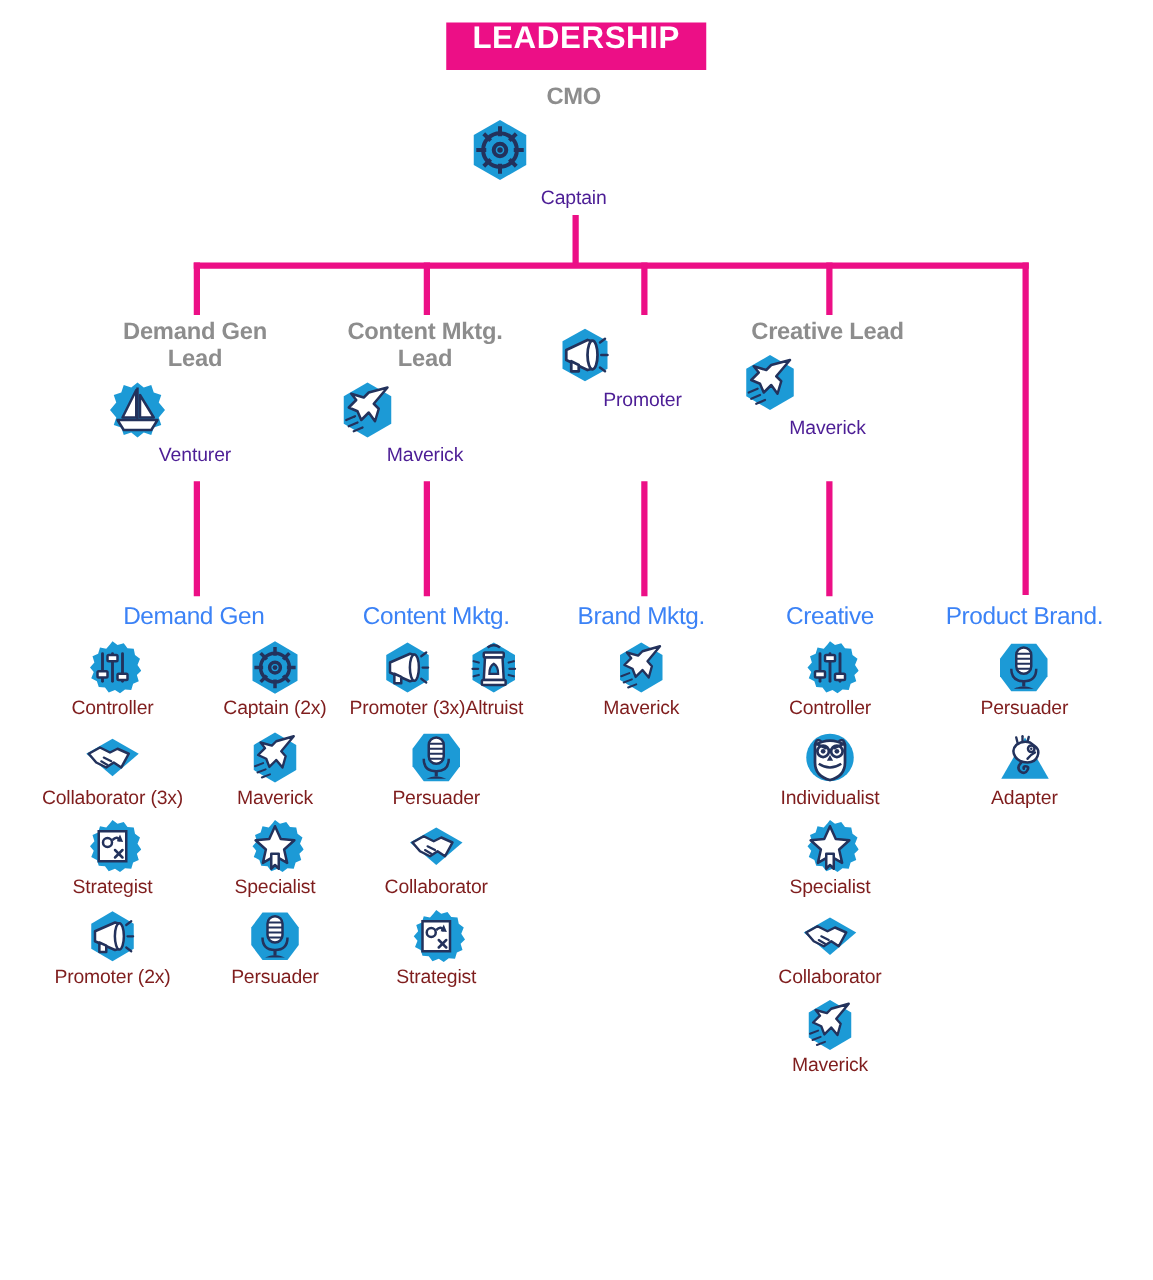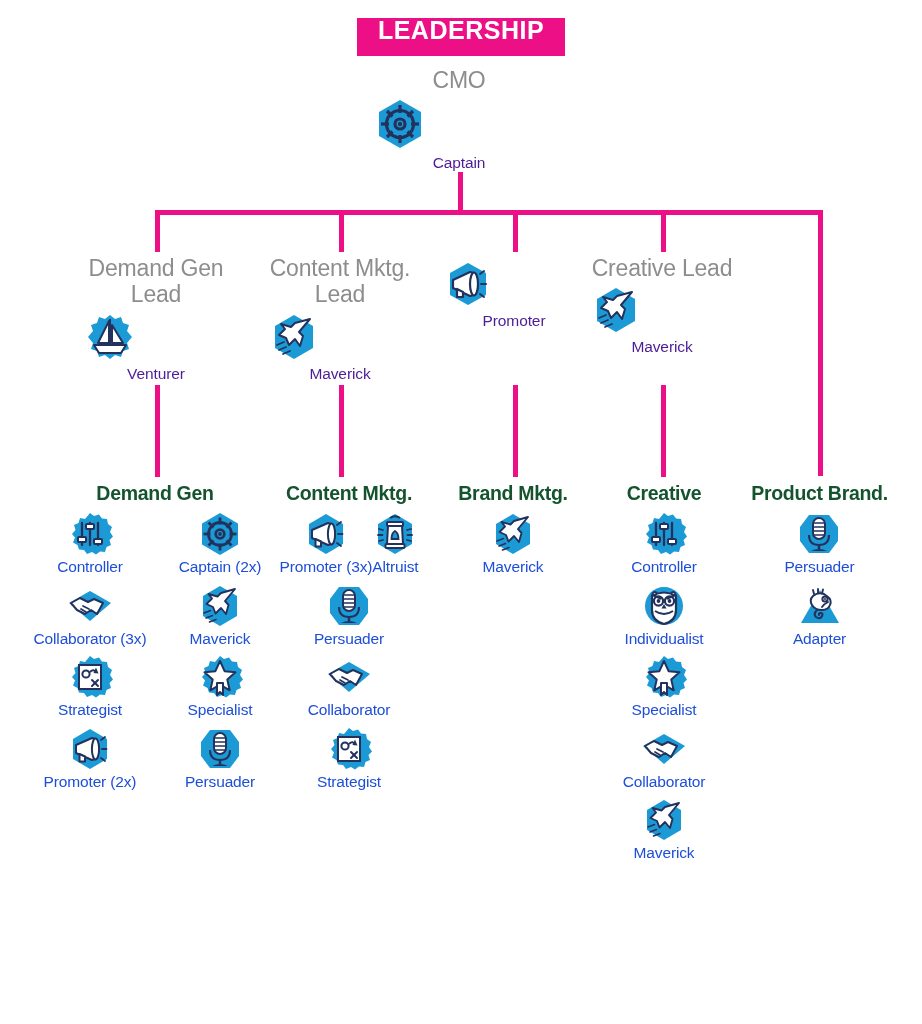--- a/index.html
+++ b/index.html
@@ -26,45 +26,45 @@
   }
 
   
   .line { position: absolute; background: #EC0F86; }
   .vline { width: 5px; }
   .hline { height: 5px; }
 
   
   .node { position: absolute; text-align: center; }
   .node-title {
-    color: #8D8D8D; font-weight: normal; font-size: 23px;
+    color: #8D8D8D; font-weight: bold; font-size: 19px;
     line-height: 1.15; letter-spacing: -0.2px;
   }
   .node-role {
     color: #4c1d95; font-size: 15.5px; line-height: 1.2;
     letter-spacing: -0.1px;
   }
   .node-icon { margin: 4px auto 3px; }
 
   
   .team { position: absolute; text-align: center; }
   .team-title {
-    color: #14532d; font-weight: bold; font-size: 19.5px;
+    color: #3b82f6; font-weight: normal; font-size: 19.5px;
     letter-spacing: -0.3px; white-space: nowrap;
     margin-bottom: 6px;
   }
   .member-grid {
     display: flex; flex-wrap: wrap; justify-content: center;
   }
   .member {
     display: flex; flex-direction: column; align-items: center;
     margin-bottom: 6px;
   }
   .member-label {
-    color: #1d4ed8; font-size: 15.5px; line-height: 1.2;
+    color: #7f1d1d; font-size: 15.5px; line-height: 1.2;
     letter-spacing: -0.15px; white-space: nowrap; margin-top: 1px;
   }
   svg { display: block; }
 </style>
 </head>
 <body>
 
 <div id="chart-root">
 
   <div class="banner">

